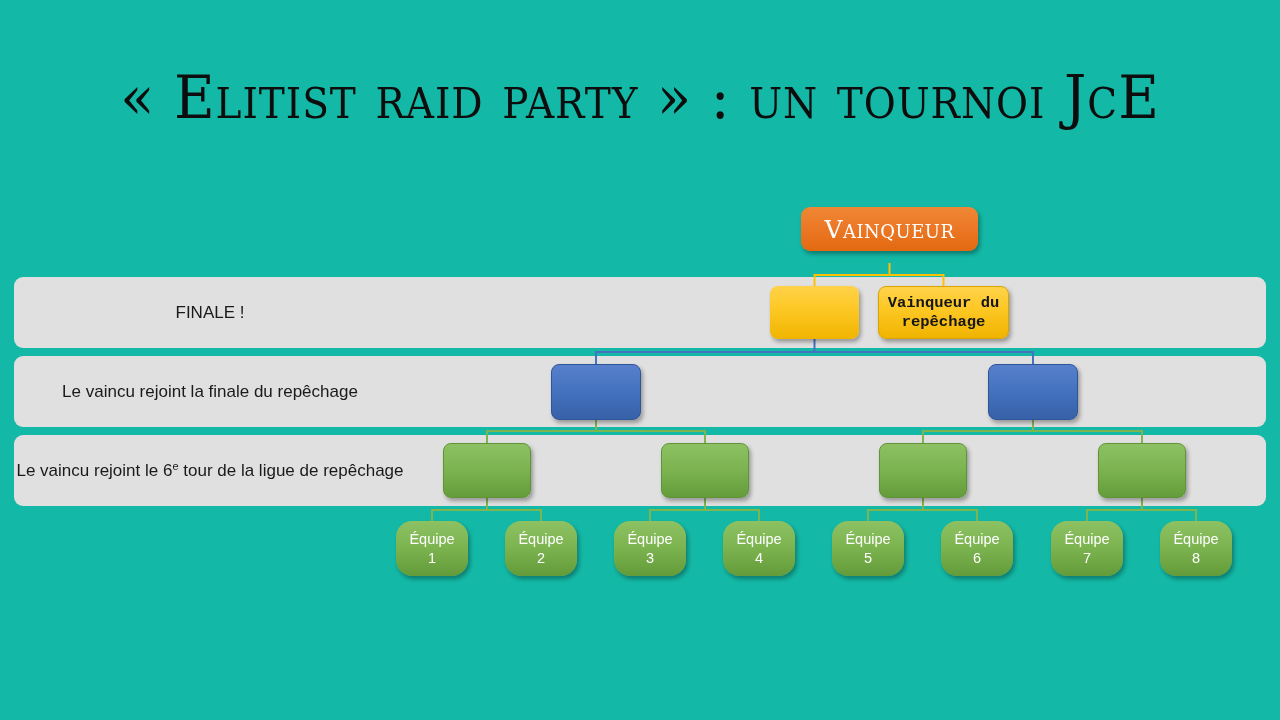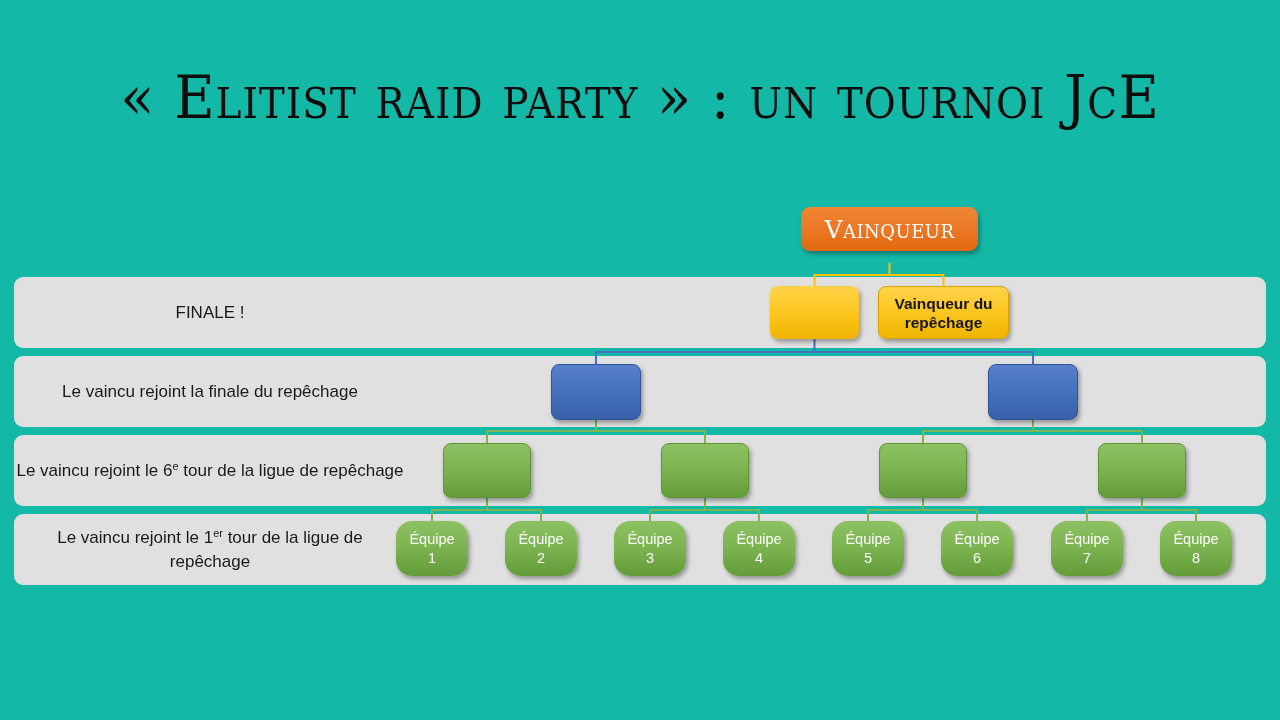--- a/index.html
+++ b/index.html
@@ -99,20 +99,21 @@
     border-radius: 9px;
   }
 
   
   .node-gold {
     background: linear-gradient(to bottom, #ffd24a 0%, #fdc723 45%, #f0b400 100%);
     color: #161616;
     font-size: 15.5px;
     font-weight: bold;
     line-height: 19px;
+    font-family: Liberation Mono, monospace;
   }
   #node-final-winner {
     left: 770px;
     top: 286px;
     width: 89px;
     height: 53px;
   }
   #node-repechage-winner {
     left: 878px;
     top: 286px;
@@ -183,25 +184,20 @@
       <span>Le vaincu rejoint la finale du repêchage</span>
     </div>
   </div>
 
   <div class="row-band" id="band-quarter">
     <div class="row-band-label">
       <span>Le vaincu rejoint le 6</span><sup>e</sup><span> tour de la ligue de repêchage</span>
     </div>
   </div>
 
-  <div class="row-band" id="band-round1">
-    <div class="row-band-label">
-      <span>Le vaincu rejoint le 1</span><sup>er</sup><span> tour de la ligue de repêchage</span>
-    </div>
-  </div>
 
   <svg id="connectors" viewBox="0 0 1280 720">
     <g fill="none" stroke="#ffc000" stroke-width="2">
       <path d="M889.5 263 L889.5 275 L814.5 275 L814.5 286"></path>
       <path d="M889.5 275 L943.5 275 L943.5 286"></path>
     </g>
     <g fill="none" stroke="#4573bf" stroke-width="2">
       <path d="M814.5 339 L814.5 352 L596 352 L596 364"></path>
       <path d="M814.5 352 L1033 352 L1033 364"></path>
     </g>

